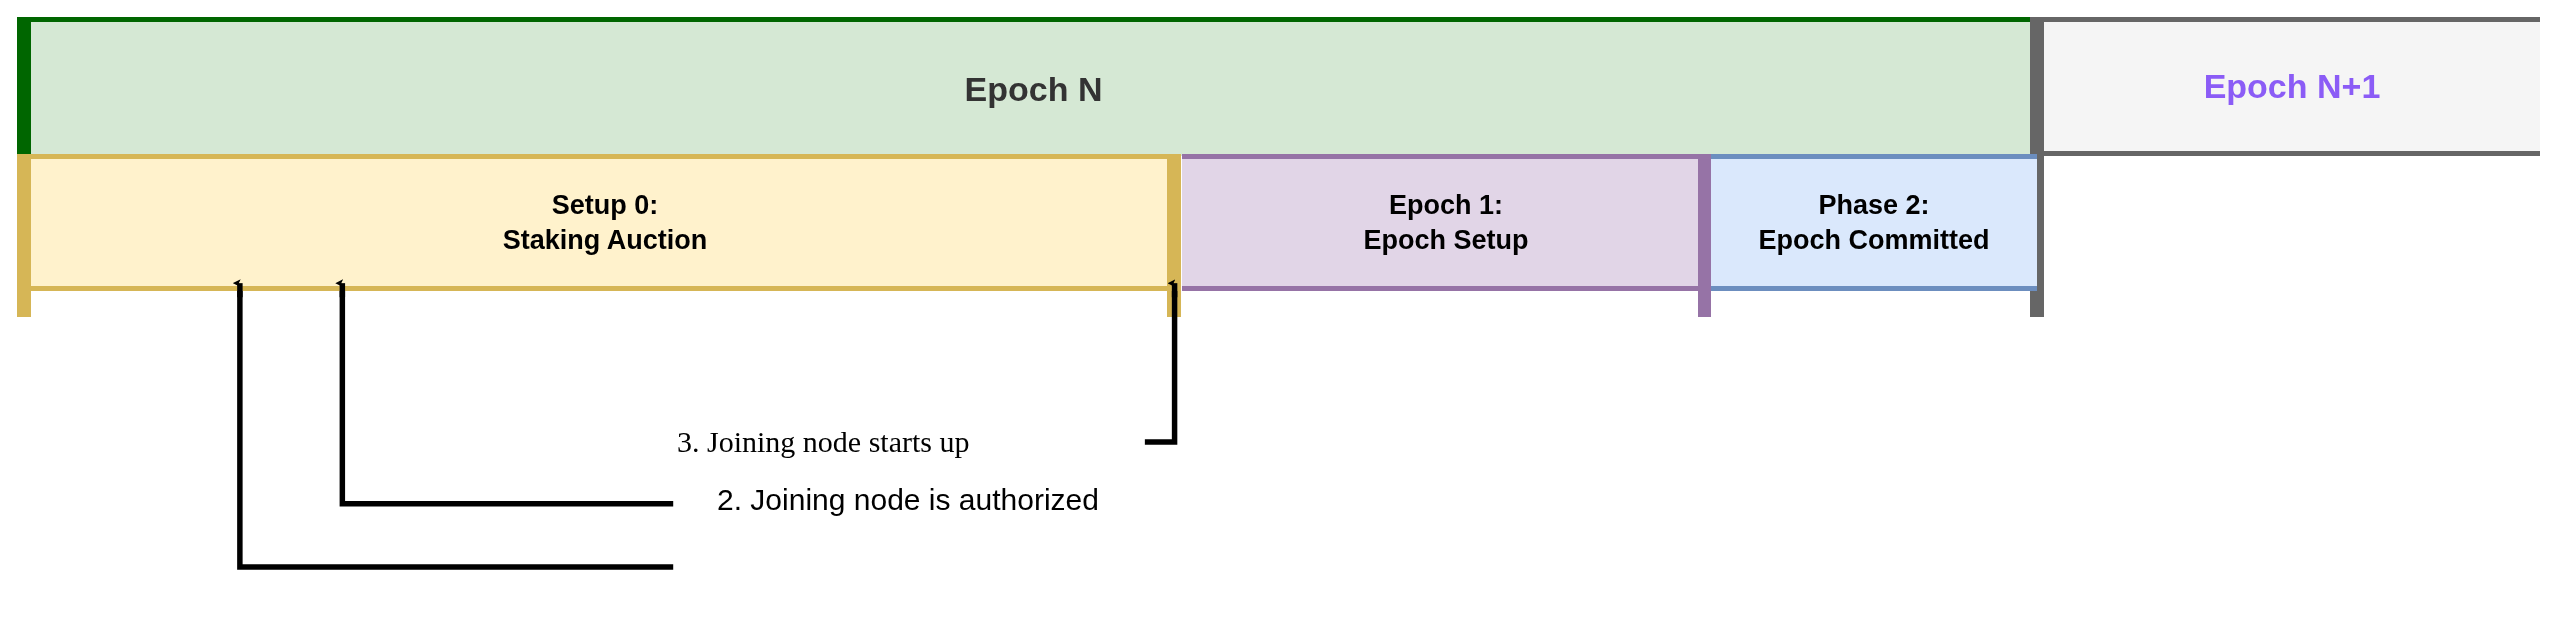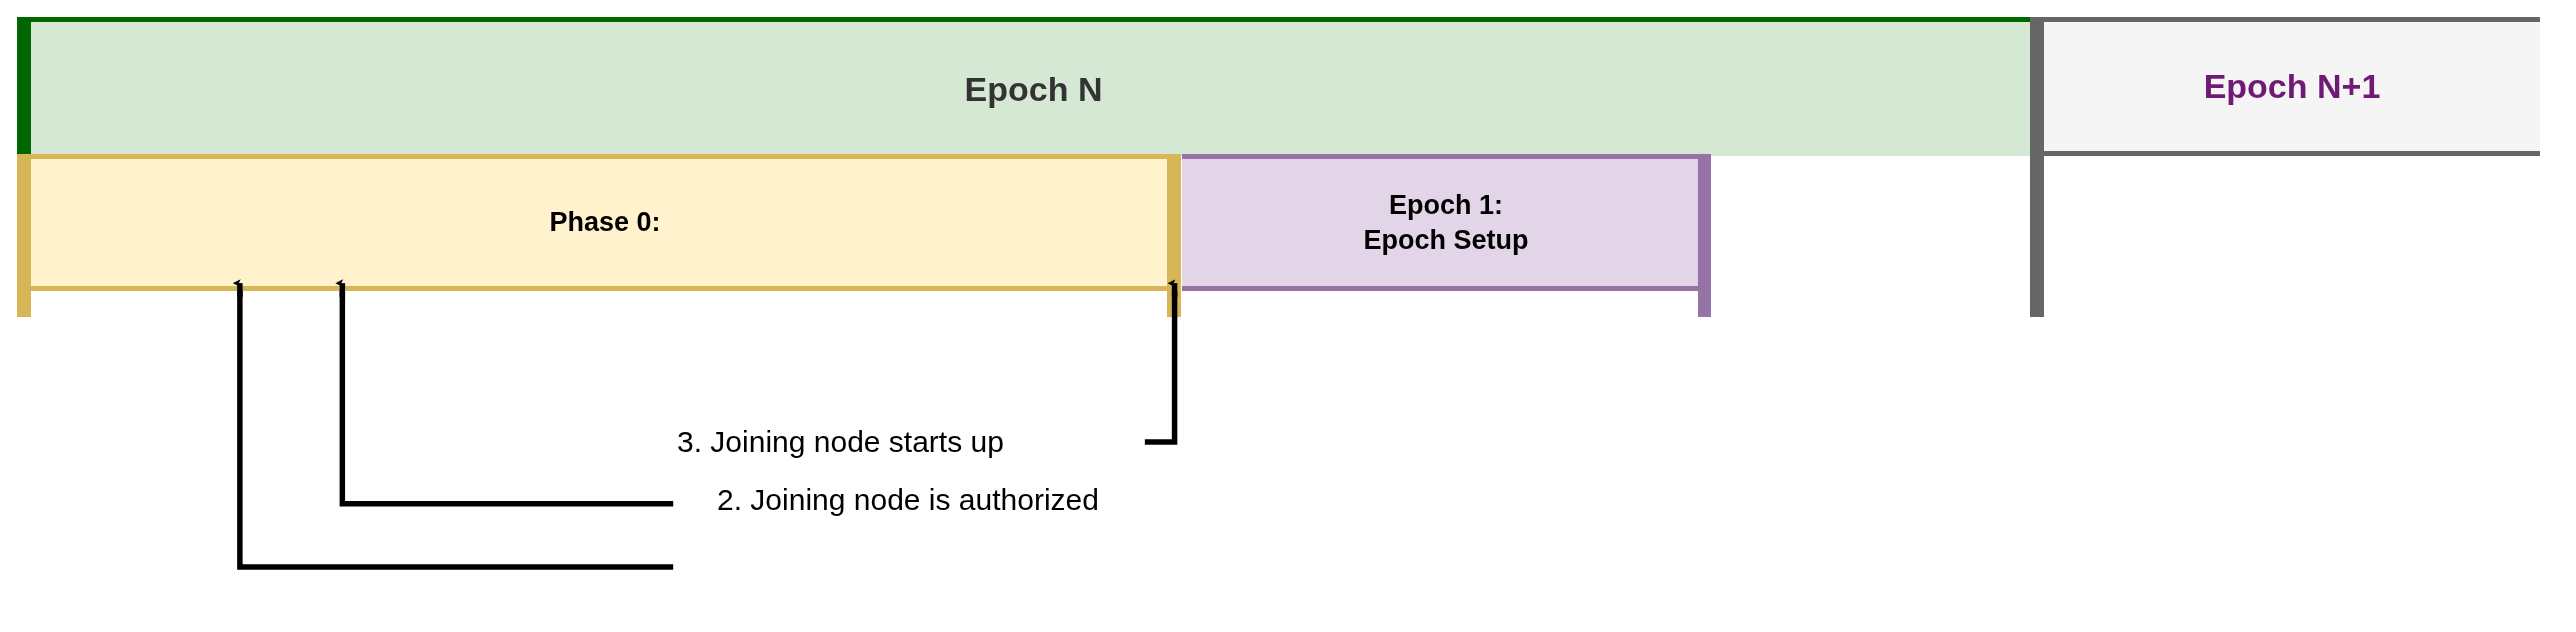--- a/index.html
+++ b/index.html
@@ -50,21 +50,21 @@
   }
   
   #epoch-n1 {
     left: 2044px;
     top: 17px;
     width: 496px;
     height: 139px;
     background: #f5f5f5;
     border-top: 5.5px solid #666666;
     border-bottom: 5.5px solid #666666;
-    color: #701a75;
+    color: #8b5cf6;
     font-size: 34px;
     font-weight: bold;
   }
   
   #epoch-divider {
     position: absolute;
     left: 2030px;
     top: 17px;
     width: 14px;
     height: 300px;
@@ -129,21 +129,21 @@
   .phase-line { display: block; }
   
   .note-label {
     position: absolute;
     left: 677px;
     font-size: 30px;
     color: #000000;
     white-space: nowrap;
     font-weight: normal;
   }
-  #note-3 { top: 425px; }
+  #note-3 { top: 425px; font-family: Liberation Serif, serif; }
   #note-2 { top: 483px; margin-left: 40px; }
   #note-1 { top: 552px; }
   
   #leaders {
     position: absolute;
     left: 0;
     top: 0;
     width: 2576px;
     height: 632px;
     pointer-events: none;
@@ -160,30 +160,35 @@
   </div>
 
   <div id="epoch-divider"></div>
 
   <div class="box" id="epoch-n1">
     <span>Epoch N+1</span>
   </div>
 
   <div id="phase-0-leftbar"></div>
   <div class="box phase" id="phase-0">
-    <span class="phase-line">Phase 0:</span>
+    <span class="phase-line">Setup 0:</span>
+    <span class="phase-line">Staking Auction</span>
   </div>
   <div id="phase-0-rightbar"></div>
 
   <div class="box phase" id="phase-1">
     <span class="phase-line">Epoch 1:</span>
     <span class="phase-line">Epoch Setup</span>
   </div>
   <div id="phase-1-rightbar"></div>
 
+  <div class="box phase" id="phase-2">
+    <span class="phase-line">Phase 2:</span>
+    <span class="phase-line">Epoch Committed</span>
+  </div>
 
   <svg id="leaders" viewBox="0 0 3292 808" xmlns="http://www.w3.org/2000/svg">
     <defs>
       <marker id="arrowUp" markerWidth="10" markerHeight="10" refX="5" refY="9" orient="auto" markerUnits="userSpaceOnUse">
         <path d="M5,0 L10,10 L5,7.6 L0,10 Z" fill="#000000"></path>
       </marker>
     </defs>
 
     <g>
       <path d="M860,725 L306,725 L306,372" fill="none" stroke="#000000" stroke-width="7"></path>

